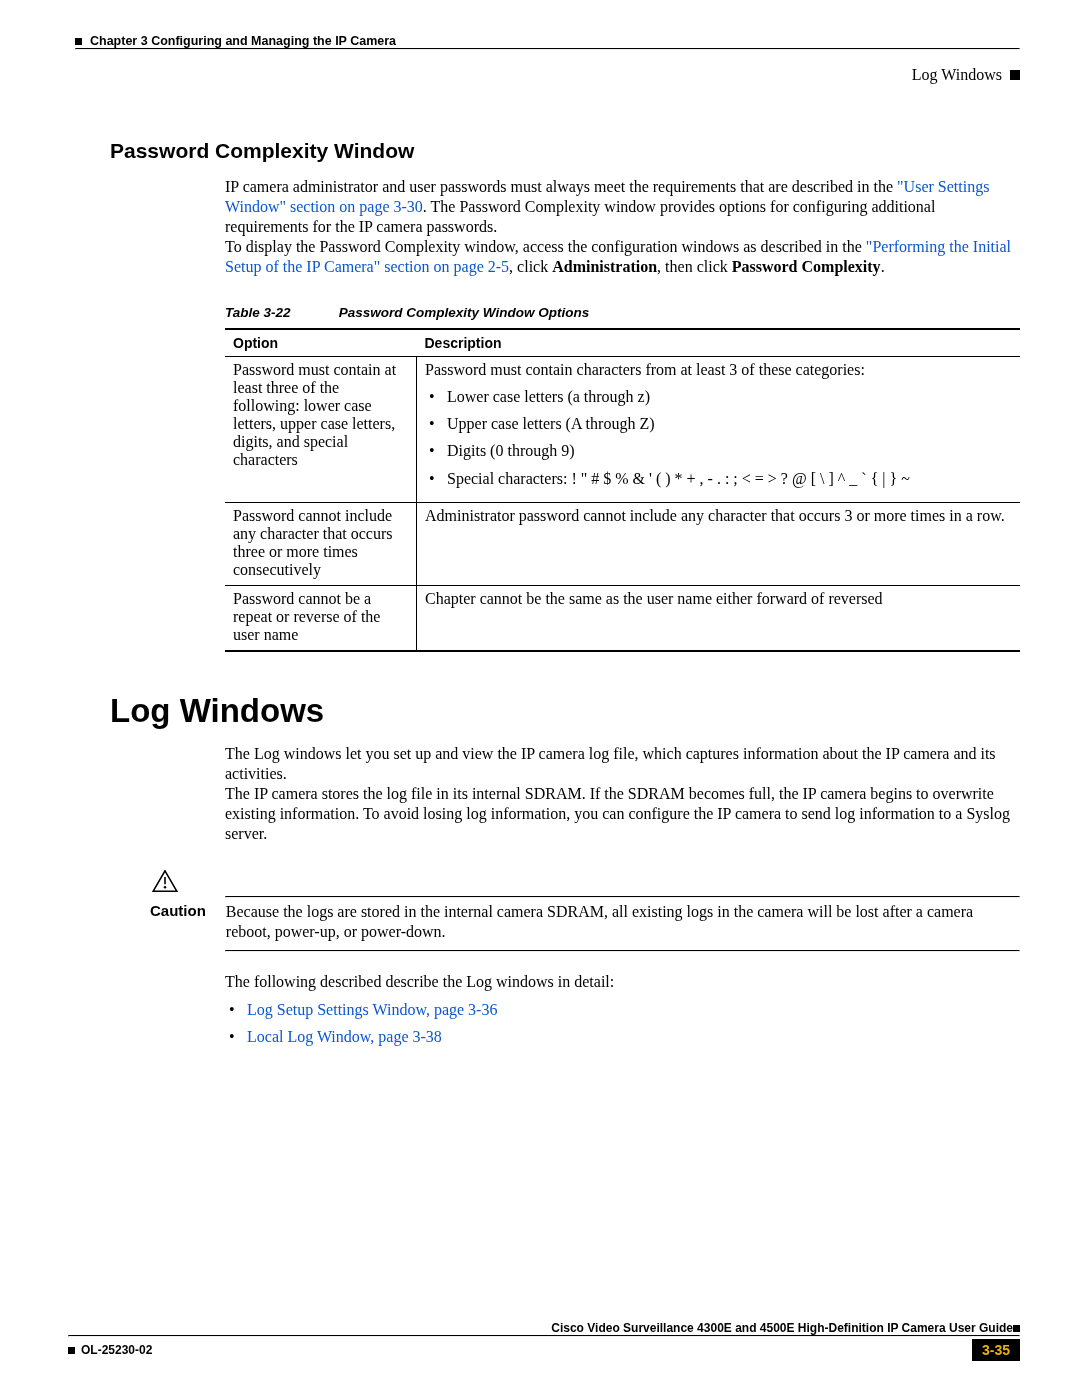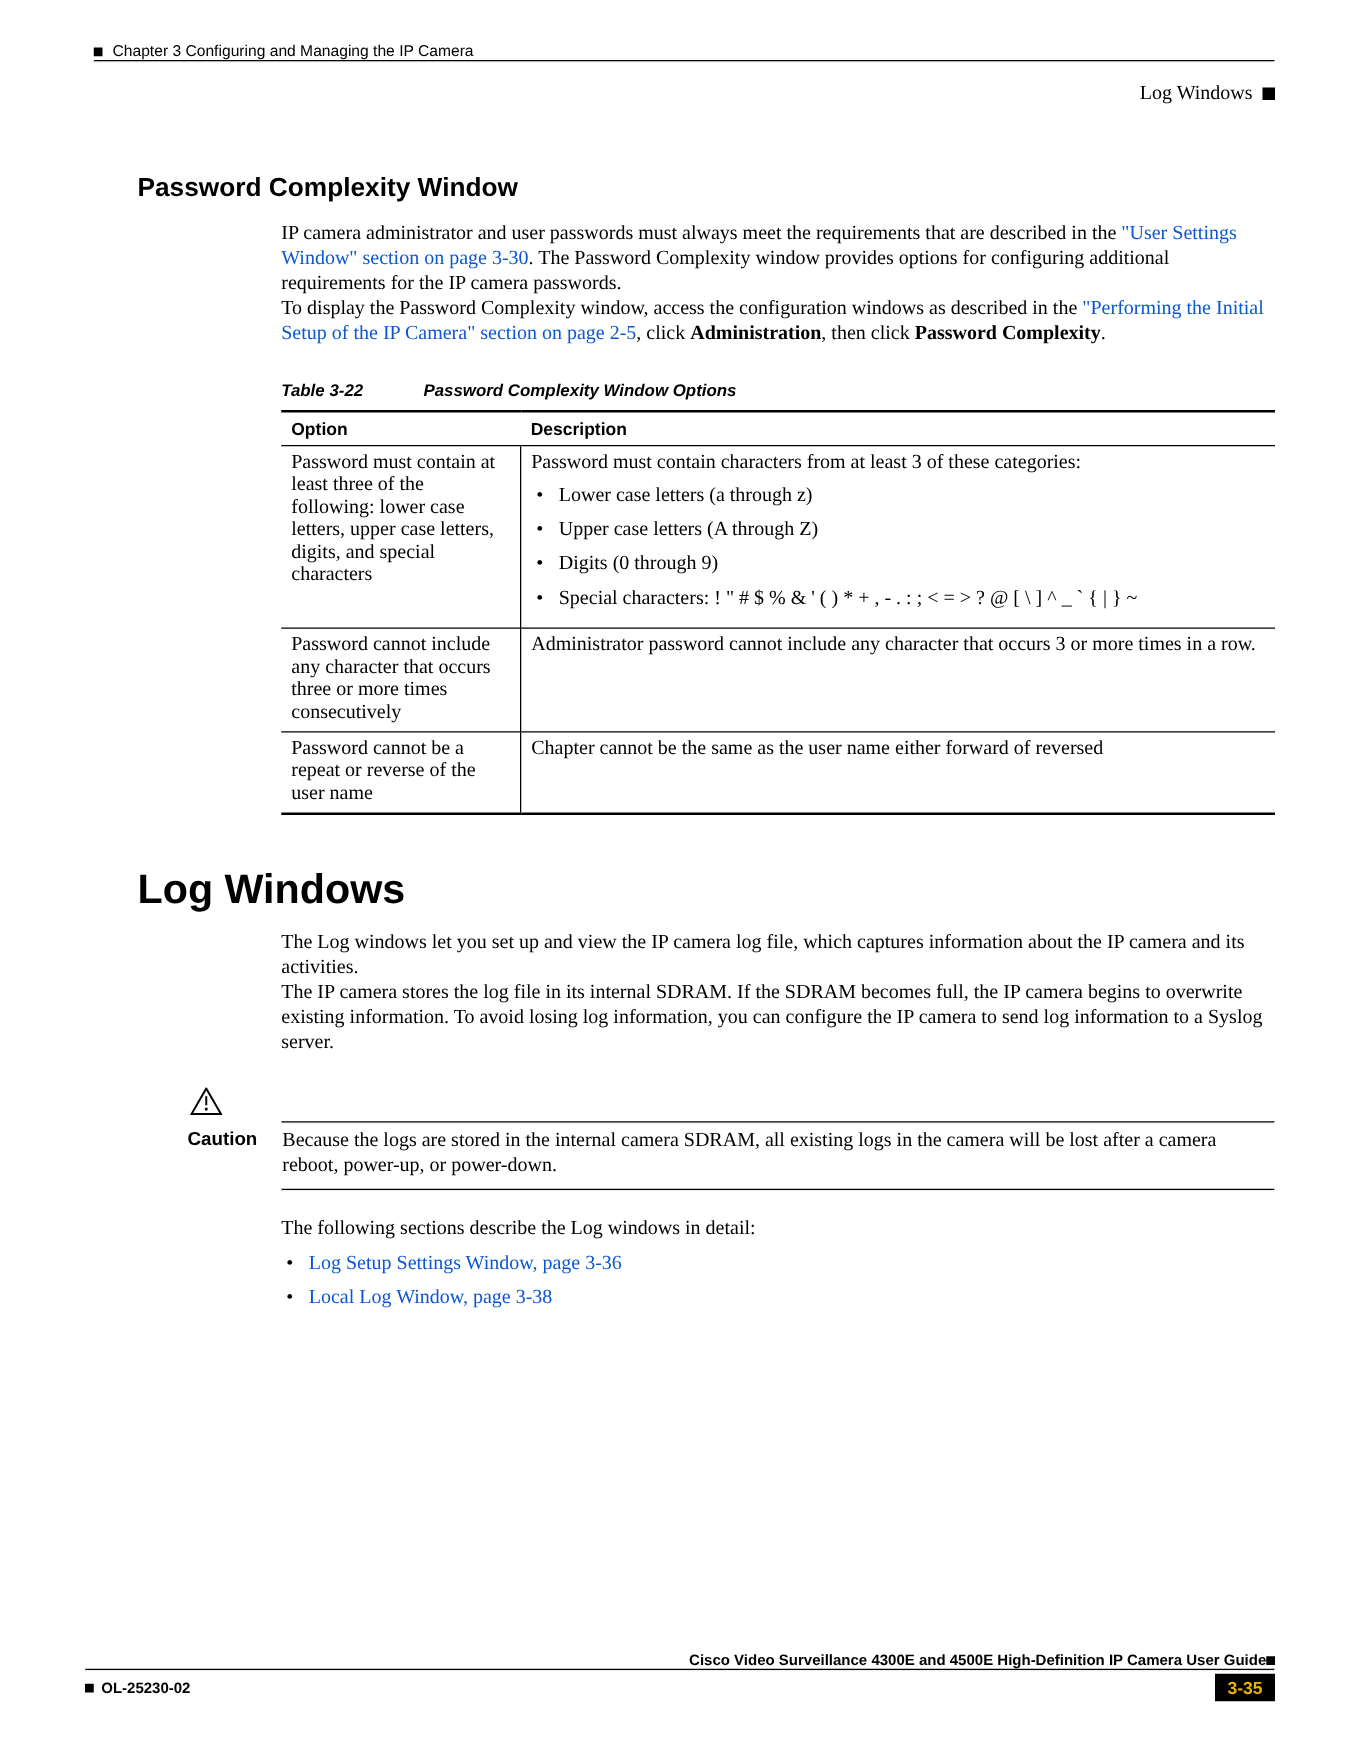--- a/index.html
+++ b/index.html
@@ -37,21 +37,21 @@
   .square.small {
     width: 7px;
     height: 7px;
   }
   .header-row {
     display: flex;
     justify-content: space-between;
     align-items: flex-start;
     font-family: Arial, Helvetica, sans-serif;
     font-size: 12.5px;
-    font-weight: normal;
+    font-weight: bold;
     margin-top: 4px;
   }
   .header-left {
     display: flex;
     align-items: center;
     gap: 8px;
   }
   .header-right {
     text-align: right;
     margin-top: 16px;
@@ -315,21 +315,21 @@
         </svg>
       </div>
       <hr class="caution-rule" style="margin-left:115px;">
       <div class="caution-row">
         <div class="caution-label">Caution</div>
         <div class="caution-text">Because the logs are stored in the internal camera SDRAM, all existing logs in the camera will be lost after a camera reboot, power-up, or power-down.</div>
       </div>
       <hr class="caution-bottom-rule" style="margin-left:115px;">
     </div>
 
-    <p style="margin-top:20px;">The following sections describe the Log windows in detail:</p>
+    <p style="margin-top:20px;">The following described describe the Log windows in detail:</p>
     <ul class="cisco">
       <li><a class="link" href="#">Log Setup Settings Window, page 3-36</a></li>
       <li><a class="link" href="#">Local Log Window, page 3-38</a></li>
     </ul>
 
   </div>
 
   <div class="footer">
     <div class="foot-row">
       <div class="foot-title">Cisco Video Surveillance 4300E and 4500E High-Definition IP Camera User Guide</div>

